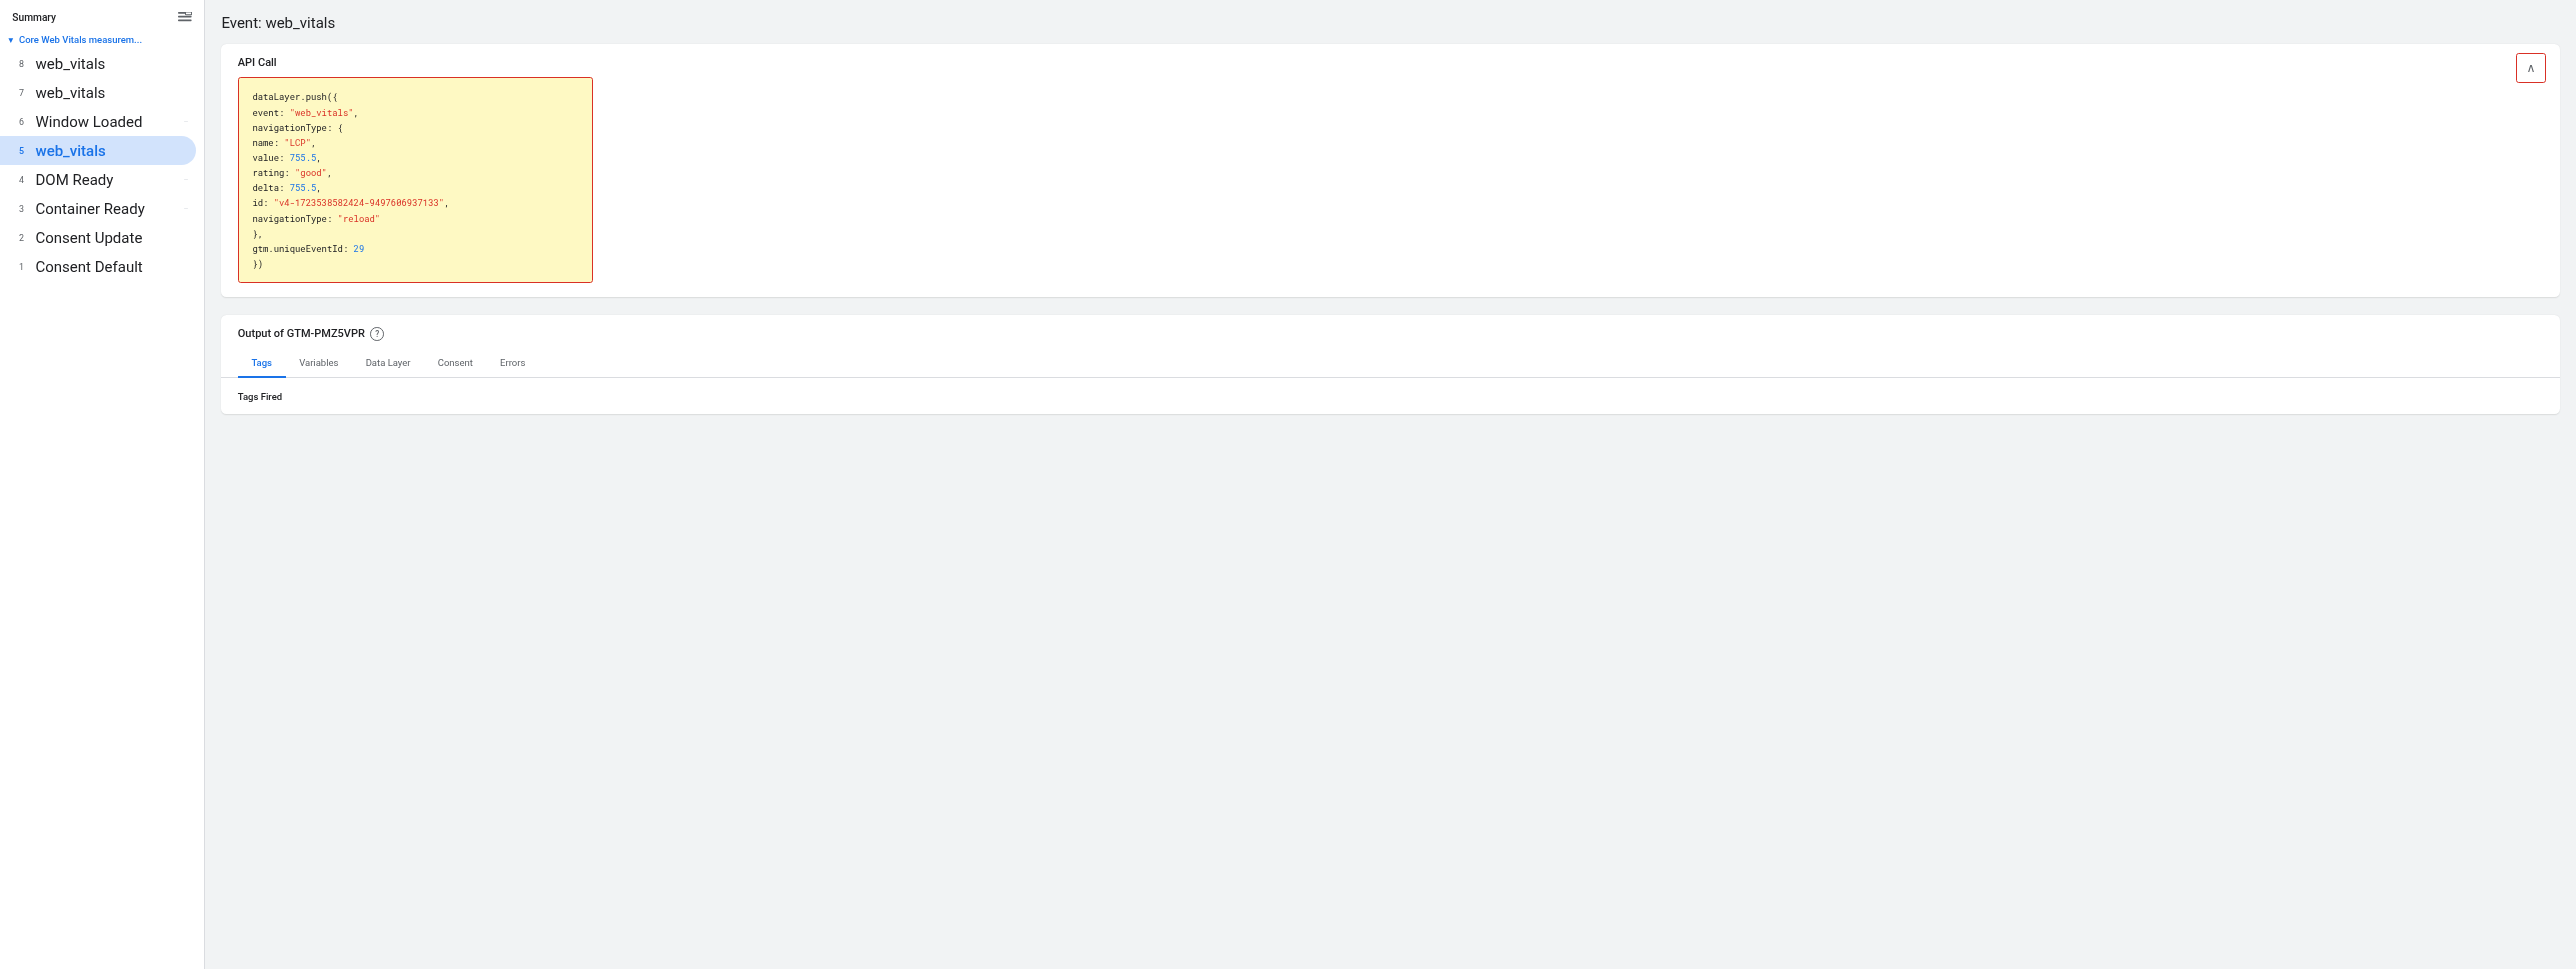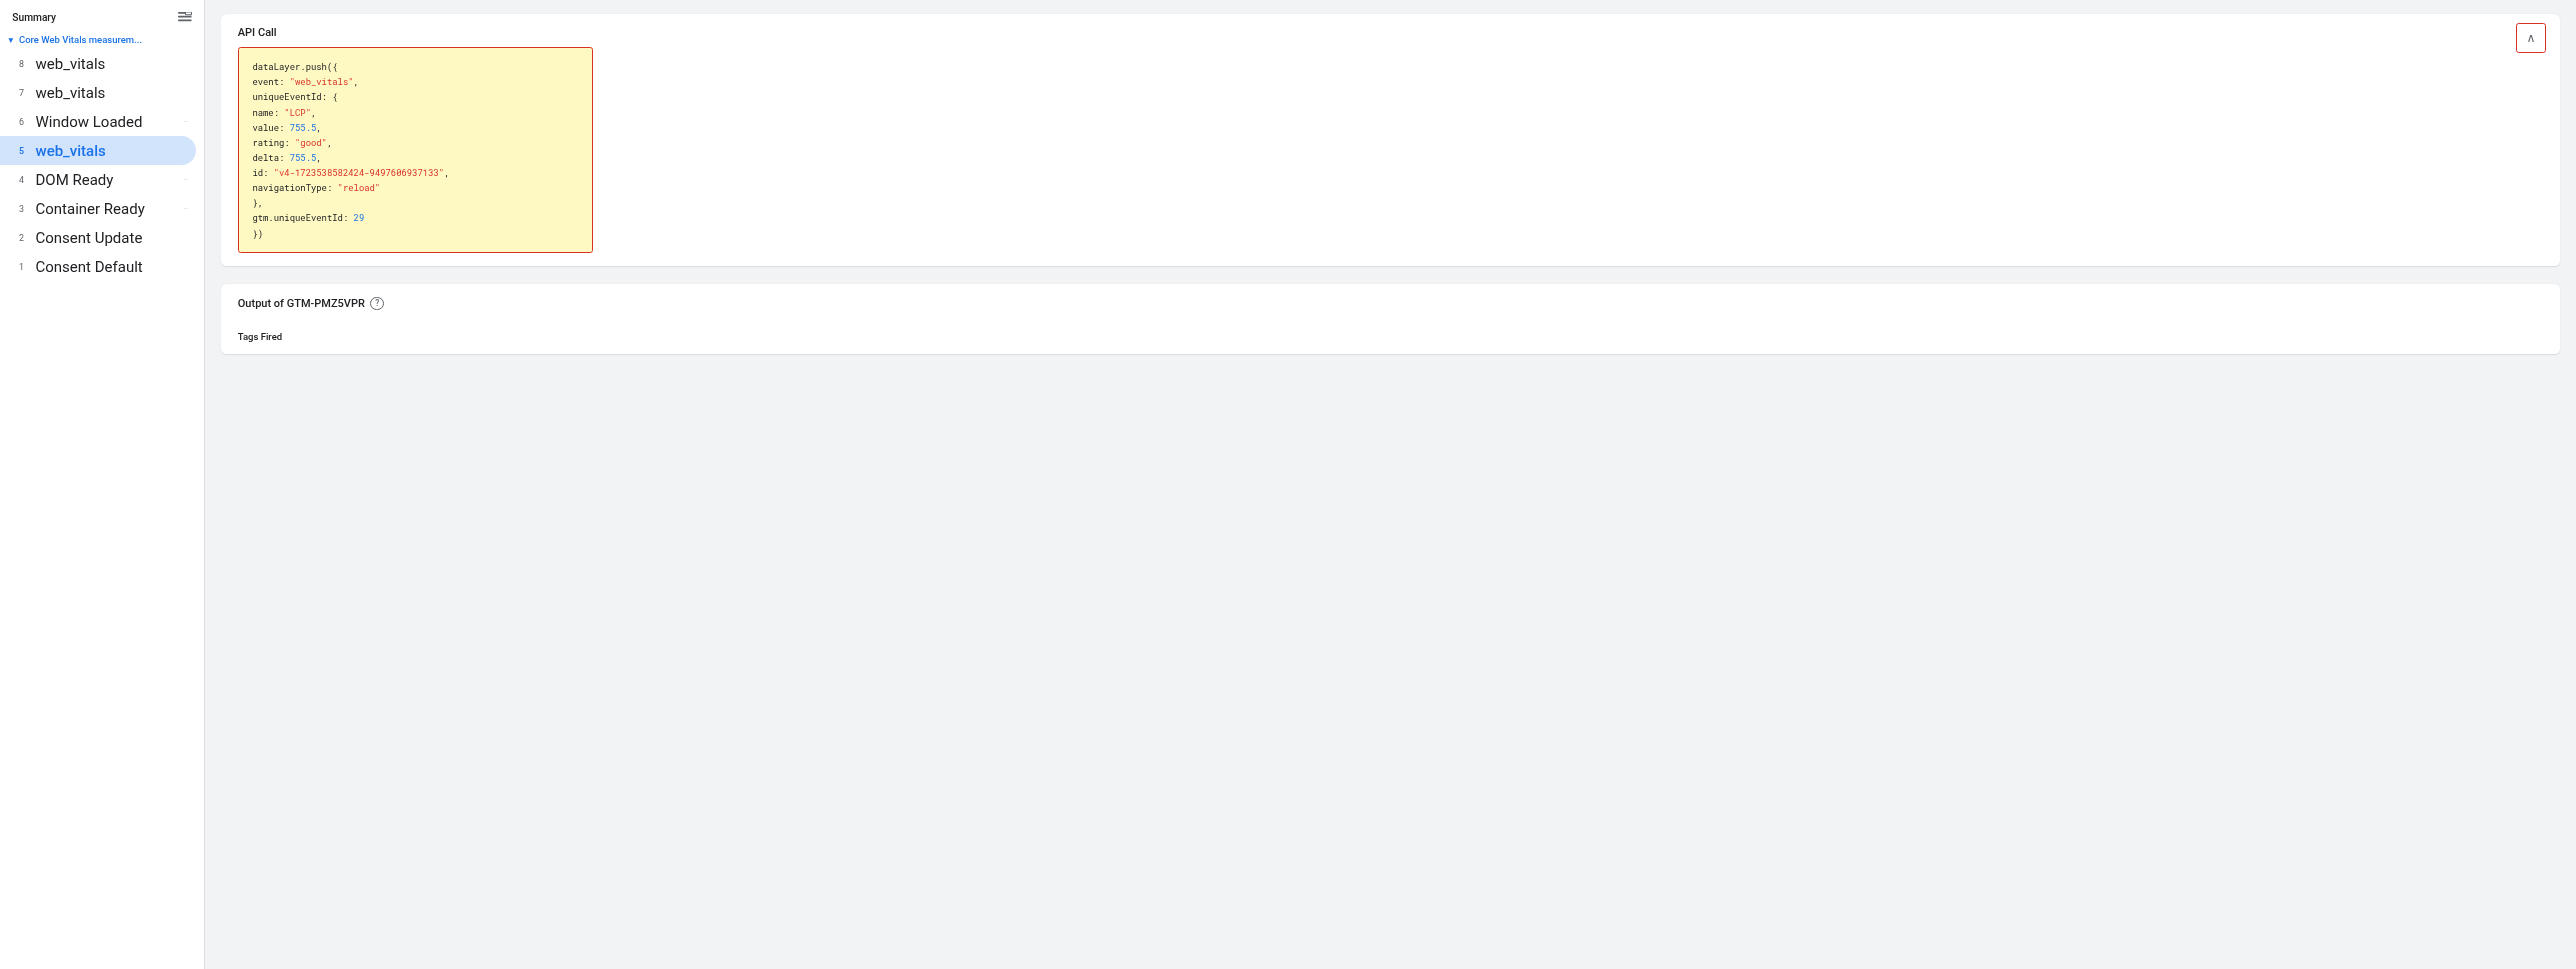--- a/index.html
+++ b/index.html
@@ -286,30 +286,31 @@
   </div>
       <div class="sidebar-item">
     <span class="item-number">1</span>
     <span class="item-name">Consent Default</span>
 
   </div>
     </div>
 </div>
 
 <div class="main">
+  <h1 class="page-title">Event: web_vitals</h1>
 
   <div class="card api-call-card">
     <div class="card-header">
       <span>API Call</span>
     </div>
     <div class="api-call-content">
       <div class="code-block" id="code-block">
           <div>dataLayer.push({</div>
           <div><span>  event: </span><span style="color: rgb(217, 48, 37);">"web_vitals"</span><span>,</span></div>
-          <div><span>  uniqueEventId: {</span></div>
+          <div><span>  navigationType: {</span></div>
           <div><span>    name: </span><span style="color: rgb(217, 48, 37);">"LCP"</span><span>,</span></div>
           <div><span>    value: </span><span style="color: rgb(26, 115, 232);">755.5</span><span>,</span></div>
           <div><span>    rating: </span><span style="color: rgb(217, 48, 37);">"good"</span><span>,</span></div>
           <div><span>    delta: </span><span style="color: rgb(26, 115, 232);">755.5</span><span>,</span></div>
           <div><span>    id: </span><span style="color: rgb(217, 48, 37);">"v4-1723538582424-9497606937133"</span><span>,</span></div>
           <div><span>    navigationType: </span><span style="color: rgb(217, 48, 37);">"reload"</span></div>
           <div>  },</div>
           <div><span>  gtm.uniqueEventId: </span><span style="color: rgb(26, 115, 232);">29</span></div>
           <div>})</div>
         </div>
@@ -317,18 +318,25 @@
     <div class="collapse-btn">∧</div>
   </div>
 
   <div class="card">
     <div class="card-header">
       <div class="output-header">
         <span>Output of GTM-PMZ5VPR</span>
         <span class="help-icon">?</span>
       </div>
     </div>
+    <div class="tabs-bar" id="tabs-bar">
+        <div class="tab active">Tags</div>
+        <div class="tab">Variables</div>
+        <div class="tab">Data Layer</div>
+        <div class="tab">Consent</div>
+        <div class="tab">Errors</div>
+      </div>
     <div class="card-body">
       <div class="tags-fired-label">Tags Fired</div>
     </div>
   </div>
 </div>
 
 
 </body></html>

